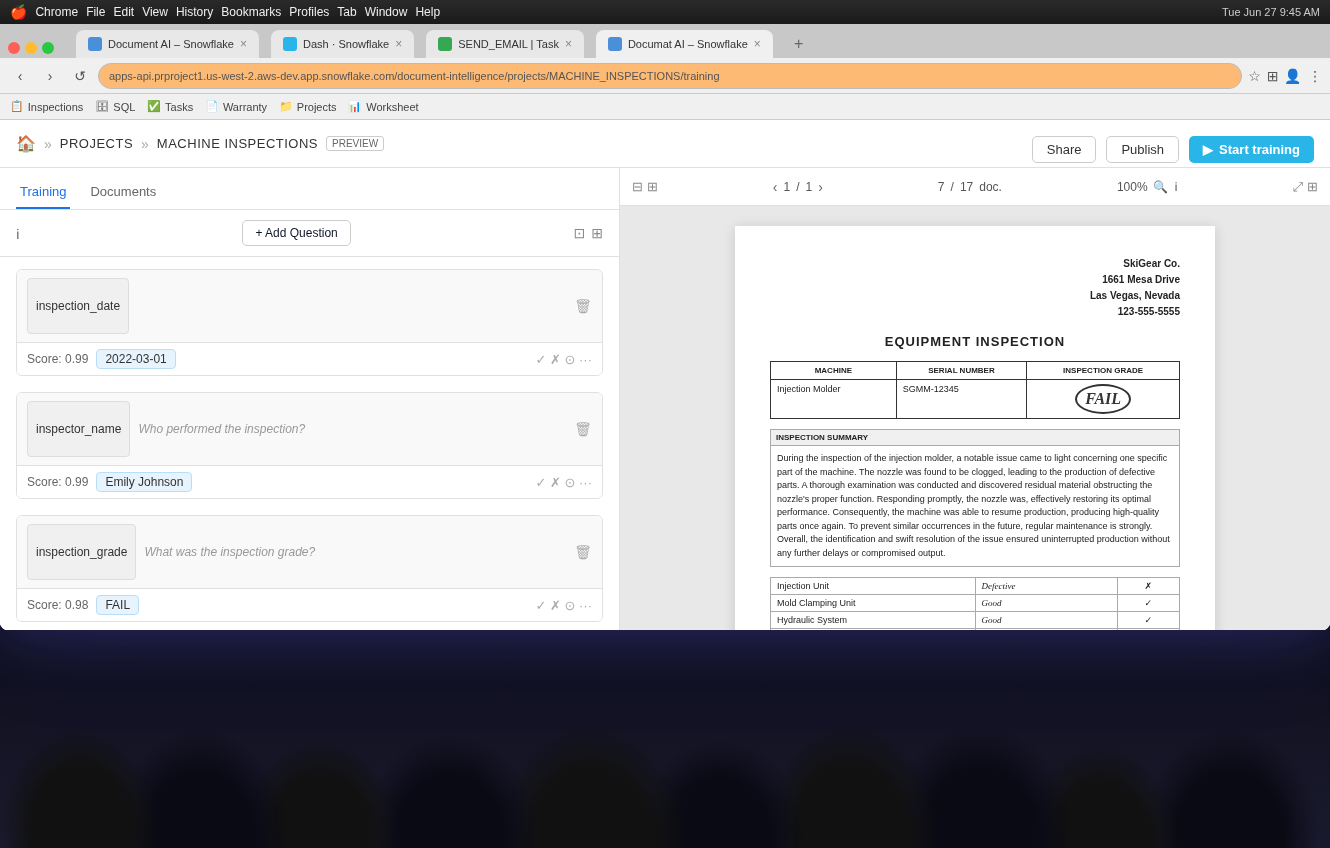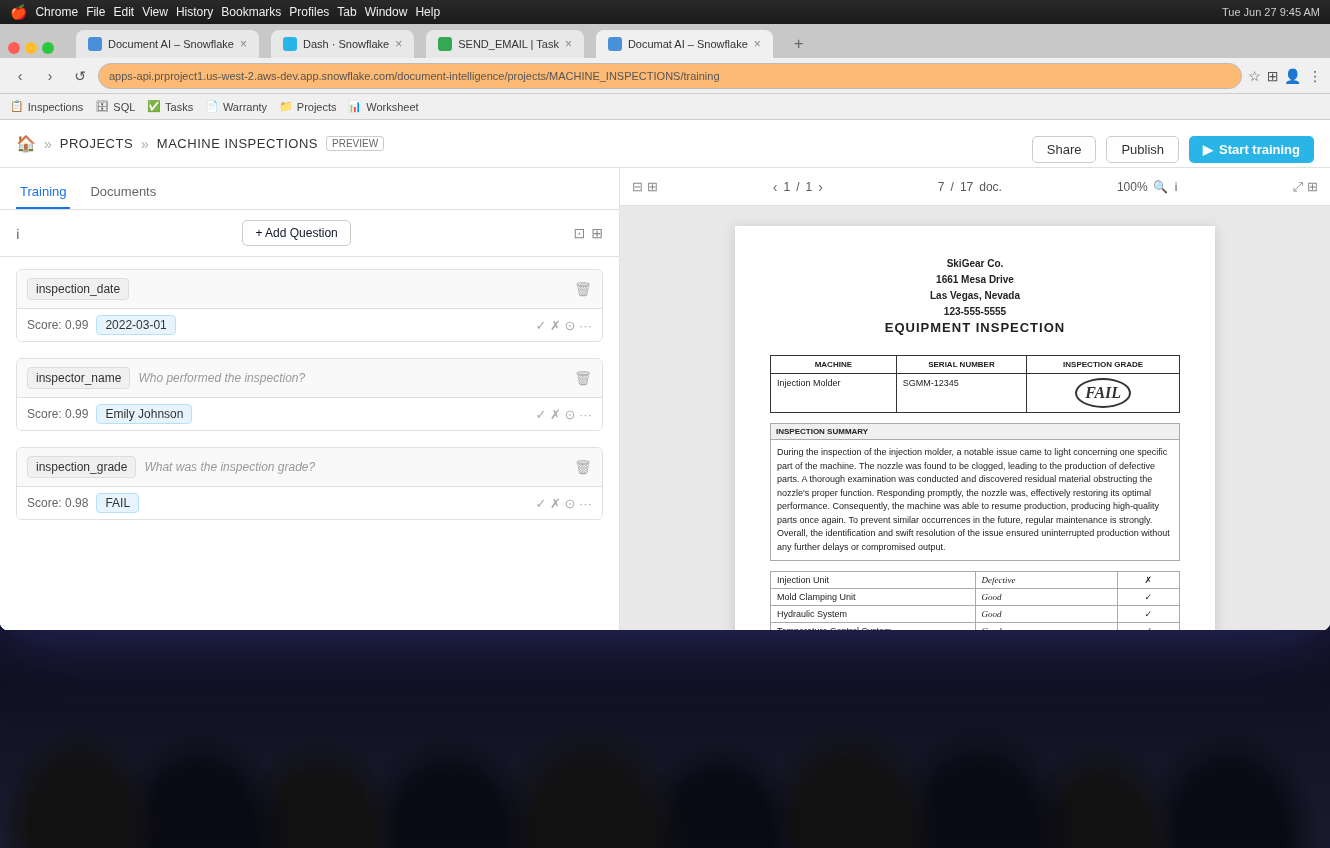--- a/index.html
+++ b/index.html
@@ -257,21 +257,21 @@
       padding: 8px 10px;
       background: #f9f9f9;
       border-bottom: 1px solid #e0e0e0;
       gap: 8px;
     }
     .field-name {
       font-size: 12px;
       color: #333;
       font-weight: 500;
       background: #f0f0f0;
-      padding: 3px 8px;
+      padding: 20px 8px;
       border-radius: 4px;
       border: 1px solid #ddd;
     }
     .field-question {
       flex: 1;
       font-size: 12px;
       color: #999;
       font-style: italic;
     }
     .field-delete { color: #aaa; cursor: pointer; font-size: 14px; margin-left: auto; }
@@ -328,22 +328,22 @@
     
     .document-paper {
       width: 480px;
       background: #fff;
       padding: 30px 35px;
       box-shadow: 0 2px 12px rgba(0,0,0,0.15);
       font-family: Arial, sans-serif;
       font-size: 10px;
       color: #222;
     }
-    .doc-company-header { text-align: center; margin-bottom: 0; line-height: 1.6; font-size: 10px; font-weight: 600; }
-    .doc-title { text-align: center; font-size: 13px; font-weight: 700; letter-spacing: 1px; margin-bottom: 20px; }
+    .doc-company-header { text-align: right; margin-bottom: 14px; line-height: 1.6; font-size: 10px; font-weight: 600; }
+    .doc-title { text-align: center; font-size: 13px; font-weight: 700; letter-spacing: 1px; margin-bottom: 12px; }
 
     .doc-top-table { width: 100%; border-collapse: collapse; margin-bottom: 10px; }
     .doc-top-table td { border: 1px solid #333; padding: 4px 6px; font-size: 9px; vertical-align: top; }
     .doc-top-table th { border: 1px solid #333; padding: 4px 6px; font-size: 8px; text-transform: uppercase; font-weight: 700; }
     .fail-circle {
       font-family: 'Georgia', serif;
       font-size: 16px;
       font-style: italic;
       font-weight: 700;
       border: 2px solid #333;

